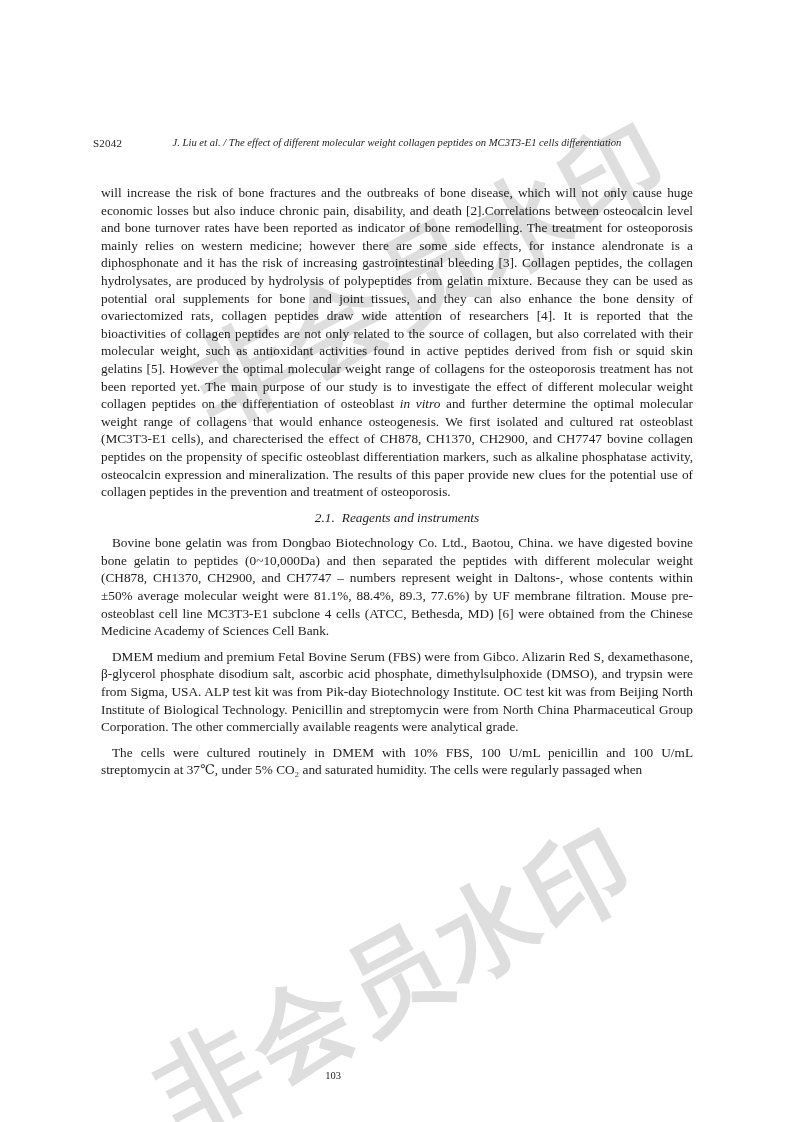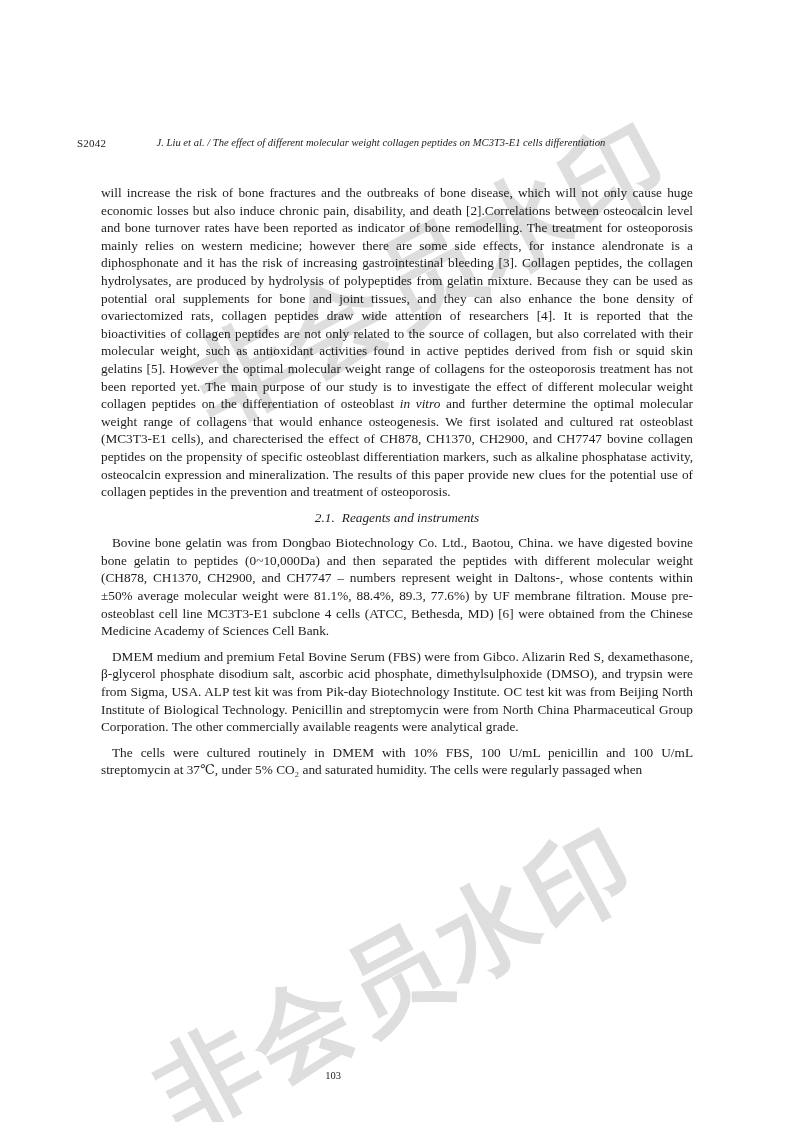--- a/index.html
+++ b/index.html
@@ -26,21 +26,21 @@
     pointer-events:none;
     user-select:none;
     z-index:0;
   }
   .wm-top    { left:199px; top:330px; }
   .wm-bottom { left:165px; top:1035px; }
 
   
   .running-head {
     position:absolute;
-    left:77px; top:136px;
+    left:93px; top:136px;
     width:608px; height:16px;
     font-size:11px;
     z-index:1;
   }
   .page-code { position:absolute; left:0; top:1px; letter-spacing:0.2px; }
   .running-title {
     position:absolute; left:0; right:0; top:1px;
     text-align:center;
     font-style:italic;
     font-size:10.6px;

